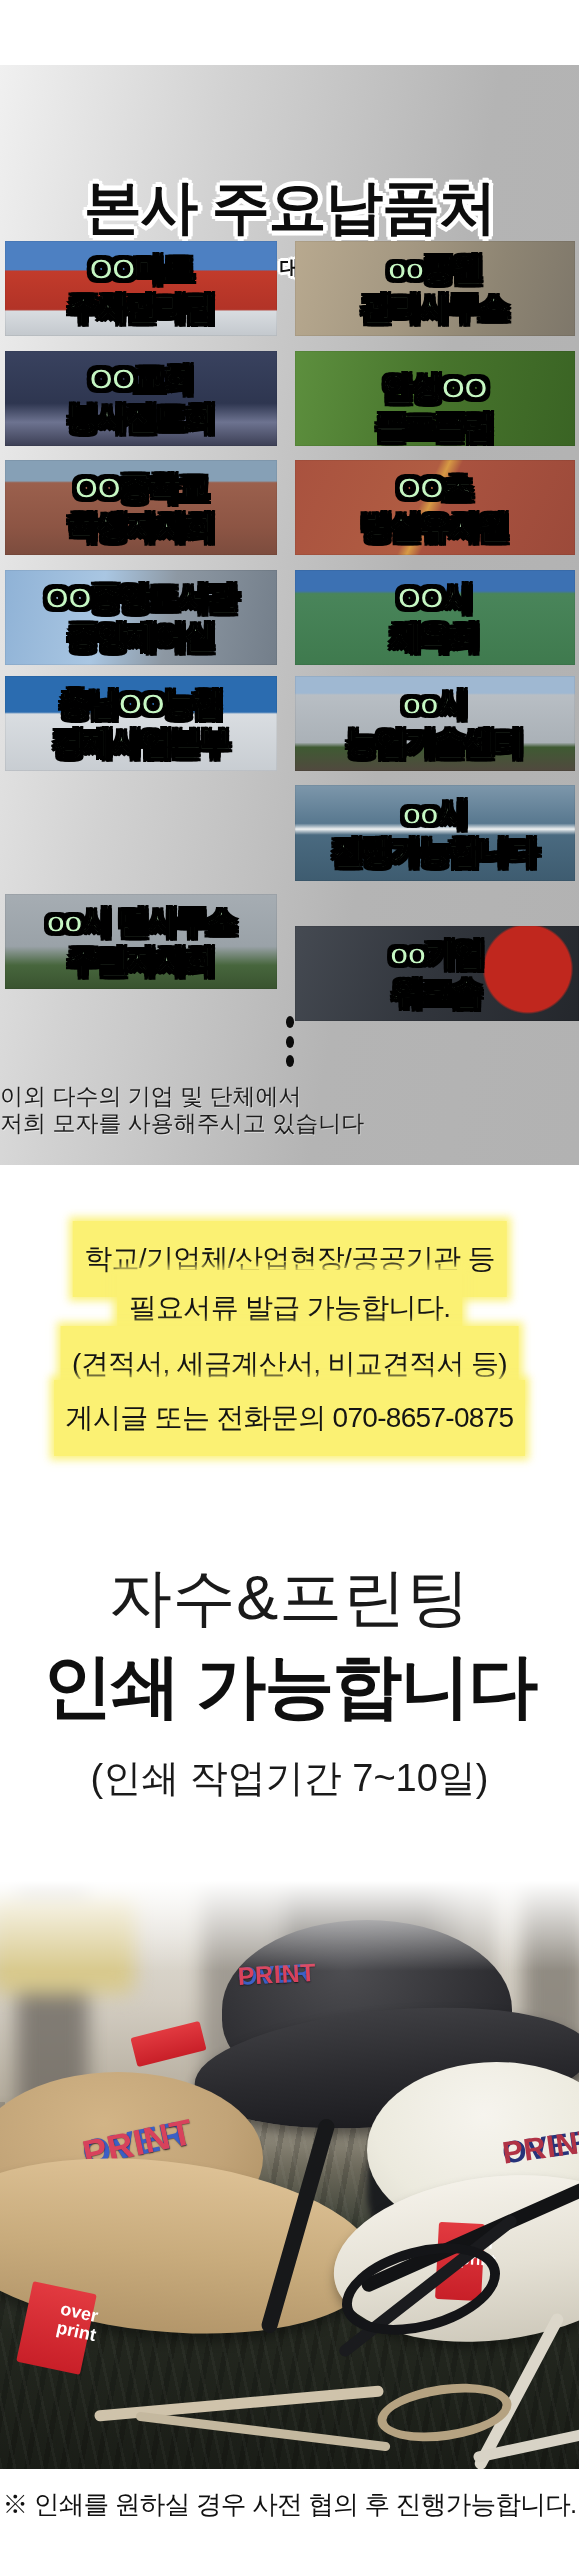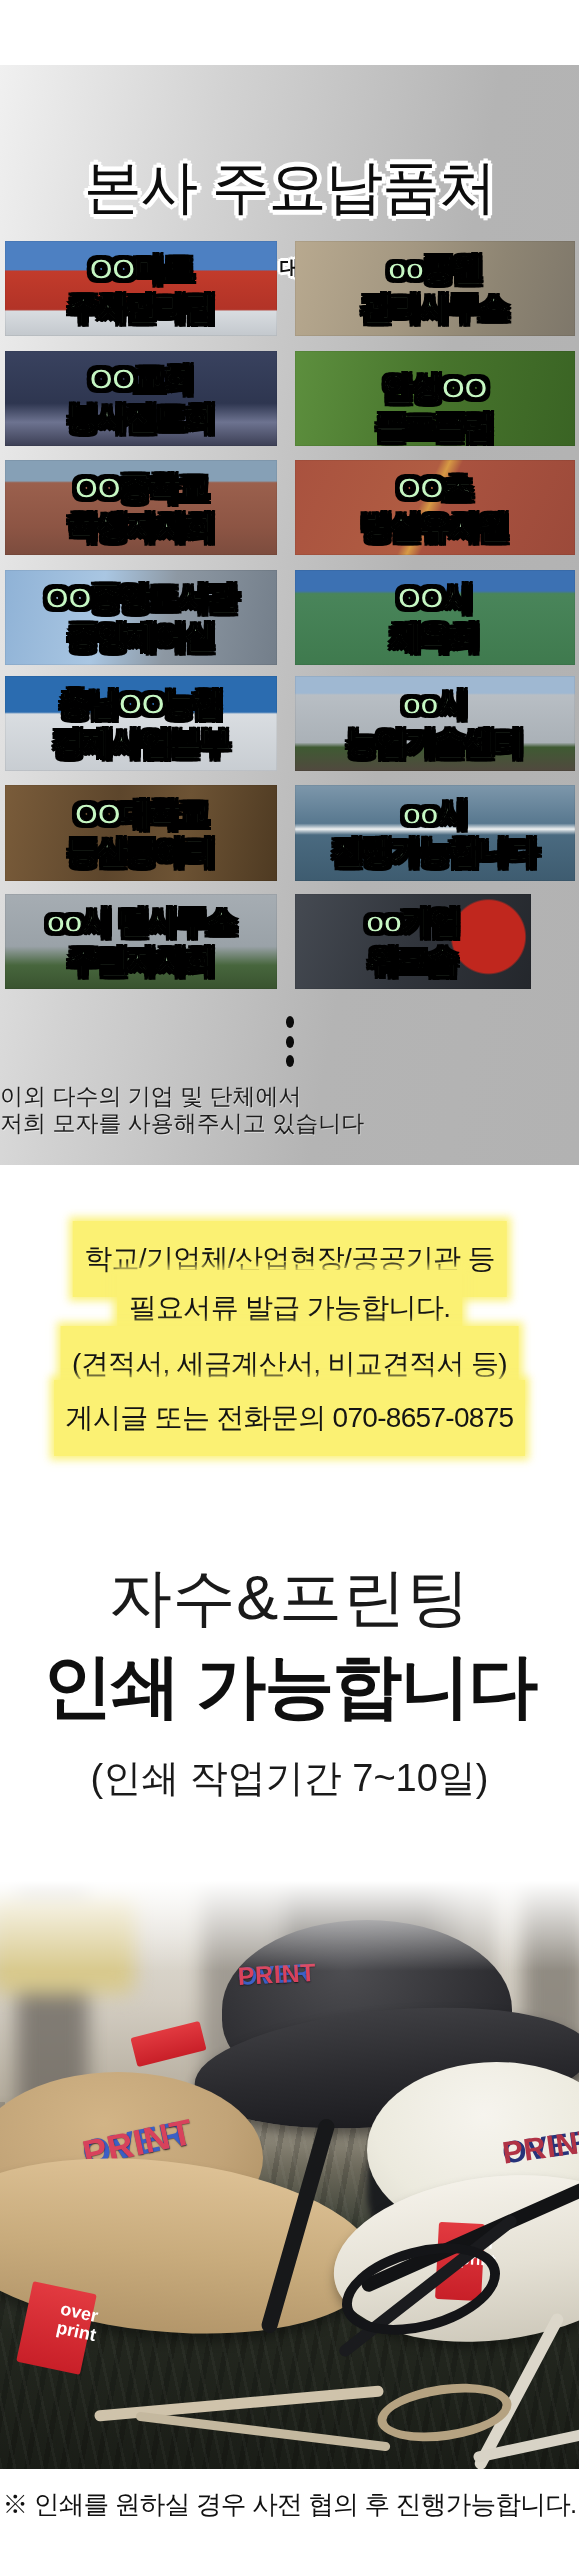--- a/index.html
+++ b/index.html
@@ -7,22 +7,22 @@
   .page {
     position:relative; width:579px; height:2576px; overflow:hidden;
     background:#fff; font-family:"Liberation Sans", sans-serif;
   }
   
   .hero-band {
     position:absolute; top:65px; left:0; width:579px; height:1100px;
     background:linear-gradient(100deg,#f0f0f0 0%,#d2d2d2 30%,#b4b4b4 65%,#b2b2b2 100%);
   }
   .hero-title {
-    position:absolute; top:84px; left:0; width:579px; text-align:center;
-    font-size:58px; font-weight:normal; color:#0d0d0d; letter-spacing:-1.3px;
+    position:absolute; top:104px; left:0; width:579px; text-align:center;
+    font-size:58px; font-weight:bold; color:#0d0d0d; letter-spacing:-1.3px;
     text-shadow:-3.4px -3.4px 0 #fff,3.4px -3.4px 0 #fff,-3.4px 3.4px 0 #fff,3.4px 3.4px 0 #fff,
                 -4.7px 0 0 #fff,4.7px 0 0 #fff,0 -4.7px 0 #fff,0 4.7px 0 #fff;
   }
   .hero-subtitle {
     position:absolute; top:189px; left:0; width:579px; text-align:center;
     font-size:19.5px; font-weight:bold; color:#111;
     text-shadow:-2px -2px 0 #fff,2px -2px 0 #fff,-2px 2px 0 #fff,2px 2px 0 #fff,
                 -2.7px 0 0 #fff,2.7px 0 0 #fff,0 -2.7px 0 #fff,0 2.7px 0 #fff;
   }
   
@@ -163,40 +163,34 @@
         <span>경제사업본부</span>
       </div>
   </div>
   <div class="cell ph-agri" style="top:676px;left:295px;width:280px;height:95px">
     <div class="clabel">
         <span>oo시</span>
         <span>농업기술센터</span>
       </div>
   </div>
 
-  <div class="cell ph-hiking" style="top:785px;left:5.4px;width:272px;height:96px">
-    <div class="clabel">
-        <span>OO대학교</span>
-        <span>등산동아리</span>
-      </div>
-  </div>
   <div class="cell ph-somang" style="top:785px;left:295px;width:280px;height:96px">
     <div class="clabel">
         <span>oo시</span>
         <span>진행가능합니다</span>
       </div>
   </div>
 
   <div class="cell ph-town" style="top:894px;left:5.4px;width:272px;height:95px">
     <div class="clabel">
         <span>oo시 면사무소</span>
         <span>주민자치회</span>
       </div>
   </div>
-  <div class="cell ph-company" style="top:894px;left:295px;width:236px;height:95px">
+  <div class="cell ph-company" style="top:926px;left:295px;width:284px;height:95px">
     <div class="clabel">
         <span>oo기업</span>
         <span>워크숍</span>
       </div>
   </div>
 
   <div class="vdot" style="top:1016px"></div>
   <div class="vdot" style="top:1036px"></div>
   <div class="vdot" style="top:1055px"></div>
 

